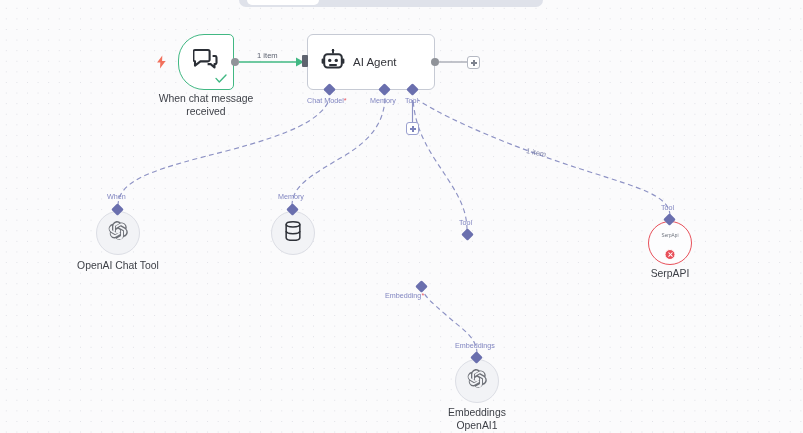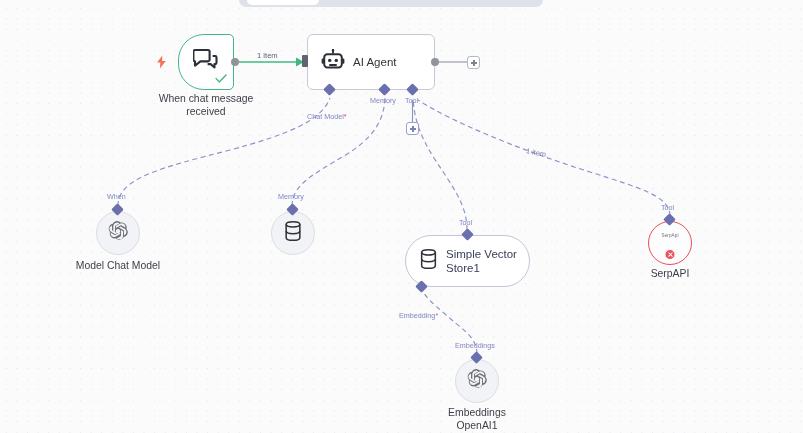--- a/index.html
+++ b/index.html
@@ -353,21 +353,21 @@
         <rect x="8" y="15.1" width="8" height="1.8" rx="0.9" fill="#2b2f36"></rect>
       </svg>
     </span>
     <div id="agent-title">AI Agent</div>
   </div>
   <div id="agent-in-stub"></div>
   <div id="agent-out-dot"></div>
   <div class="plus-btn" id="plus-agent-out"></div>
 
   <div class="diamond" style="left:325px; top:85px;"></div>
-  <div class="port-label" style="left:307px; top:96px;margin-top:16px;">Chat Model<span class="req">*</span></div>
+  <div class="port-label" style="left:307px; top:96px;">Chat Model<span class="req">*</span></div>
 
   <div class="diamond" style="left:380px; top:85px;"></div>
   <div class="port-label" style="left:370px; top:96px;">Memory</div>
 
   <div class="diamond" style="left:408px; top:85px;"></div>
   <div class="port-label" style="left:405px; top:96px;">Tool</div>
 
   <div class="plus-btn" id="plus-tool"></div>
 
   <div class="edge-label" id="label-1item-main">1 item</div>
@@ -375,48 +375,38 @@
 
   <div class="circle-node" id="openai-chat-model">
     <span class="ic">
       <svg width="22" height="22" viewBox="0 0 24 24" xmlns="http://www.w3.org/2000/svg">
         <path d="M21.2 9.8a5.3 5.3 0 0 0-.46-4.36 5.38 5.38 0 0 0-5.8-2.58A5.35 5.35 0 0 0 6.2 4.2a5.3 5.3 0 0 0-3.55 2.58 5.38 5.38 0 0 0 .66 6.3 5.3 5.3 0 0 0 .46 4.36 5.38 5.38 0 0 0 5.8 2.58 5.35 5.35 0 0 0 8.74-1.34 5.3 5.3 0 0 0 3.55-2.58 5.38 5.38 0 0 0-.66-6.3zm-8.07 11.3a3.99 3.99 0 0 1-2.56-.93l.13-.07 4.26-2.46a.69.69 0 0 0 .35-.6v-6.01l1.8 1.04a.06.06 0 0 1 .4.06v4.98a4.01 4.01 0 0 1-4.02 3.99zM4.5 16.41a3.98 3.98 0 0 1-.48-2.68l.13.08 4.26 2.46a.69.69 0 0 0 .7 0l5.2-3v2.08a.07.07 0 0 1-.3.06l-4.3 2.48a4.01 4.01 0 0 1-5.48-1.47zM3.38 7.63a3.99 3.99 0 0 1 2.09-1.75v5.07a.67.67 0 0 0 .34.59l5.18 2.99-1.8 1.04a.07.07 0 0 1-.07 0l-4.3-2.49a4.01 4.01 0 0 1-1.47-5.47zm14.82 3.44-5.2-3.01 1.8-1.04a.06.06 0 0 1 .06 0l4.3 2.49a4 4 0 0 1-.62 7.22v-5.07a.68.68 0 0 0-.34-.59zm1.79-2.7-.13-.08-4.25-2.47a.69.69 0 0 0-.7 0l-5.19 3V6.74a.07.07 0 0 1 .03-.06l4.3-2.48a4.01 4.01 0 0 1 5.95 4.15zM8.72 12.93l-1.8-1.04a.07.07 0 0 1-.04-.05V6.85a4.01 4.01 0 0 1 6.58-3.08l-.13.08-4.26 2.46a.69.69 0 0 0-.35.6v6zm.98-2.1L12 9.5l2.32 1.34v2.67L12 14.85l-2.32-1.34z" fill="#6d7077"></path>
       </svg>
     </span>
   </div>
   <div class="diamond" style="left:113px; top:205px;"></div>
   <div class="port-label" style="left:107px; top:192px;">When</div>
-  <div class="caption" id="cap-openai">Model Chat Model</div>
+  <div class="caption" id="cap-openai">OpenAI Chat Tool</div>
 
   <div class="circle-node" id="simple-memory">
     <span class="ic">
       <svg width="19" height="21" viewBox="0 0 20 22" xmlns="http://www.w3.org/2000/svg">
         <ellipse cx="10" cy="4" rx="7.2" ry="2.8" fill="none" stroke="#2e3138" stroke-width="1.6"></ellipse>
         <path d="M2.8 4 v14 c0 1.55 3.22 2.8 7.2 2.8 s7.2-1.25 7.2-2.8 V4" fill="none" stroke="#2e3138" stroke-width="1.6"></path>
         <path d="M2.8 11 c0 1.55 3.22 2.8 7.2 2.8 s7.2-1.25 7.2-2.8" fill="none" stroke="#2e3138" stroke-width="1.6"></path>
       </svg>
     </span>
   </div>
   <div class="diamond" style="left:288px; top:205px;"></div>
   <div class="port-label" style="left:278px; top:192px;">Memory</div>
 
-  <div id="vector-store-node">
-    <span id="vector-store-icon">
-      <svg width="19" height="21" viewBox="0 0 20 22" xmlns="http://www.w3.org/2000/svg">
-        <ellipse cx="10" cy="4" rx="7.2" ry="2.8" fill="none" stroke="#2e3138" stroke-width="1.6"></ellipse>
-        <path d="M2.8 4 v14 c0 1.55 3.22 2.8 7.2 2.8 s7.2-1.25 7.2-2.8 V4" fill="none" stroke="#2e3138" stroke-width="1.6"></path>
-        <path d="M2.8 11 c0 1.55 3.22 2.8 7.2 2.8 s7.2-1.25 7.2-2.8" fill="none" stroke="#2e3138" stroke-width="1.6"></path>
-      </svg>
-    </span>
-    <div id="vector-store-title">Simple Vector Store1</div>
-  </div>
   <div class="diamond" style="left:463px; top:230px;"></div>
   <div class="port-label" style="left:459px; top:218px;">Tool</div>
   <div class="diamond" style="left:417px; top:282px;"></div>
-  <div class="port-label" style="left:399px; top:291px;margin-top:20px;">Embedding<span class="req">*</span></div>
+  <div class="port-label" style="left:385px; top:291px;">Embedding<span class="req">*</span></div>
 
   <div id="serpapi-node">
     <div id="serpapi-inner-label">SerpApi</div>
     <div id="serpapi-error-badge"></div>
   </div>
   <div class="diamond" style="left:665px; top:215px;"></div>
   <div class="port-label" style="left:661px; top:203px;">Tool</div>
   <div class="caption" id="cap-serpapi">SerpAPI</div>
 
   <div class="circle-node" id="embeddings-openai">

